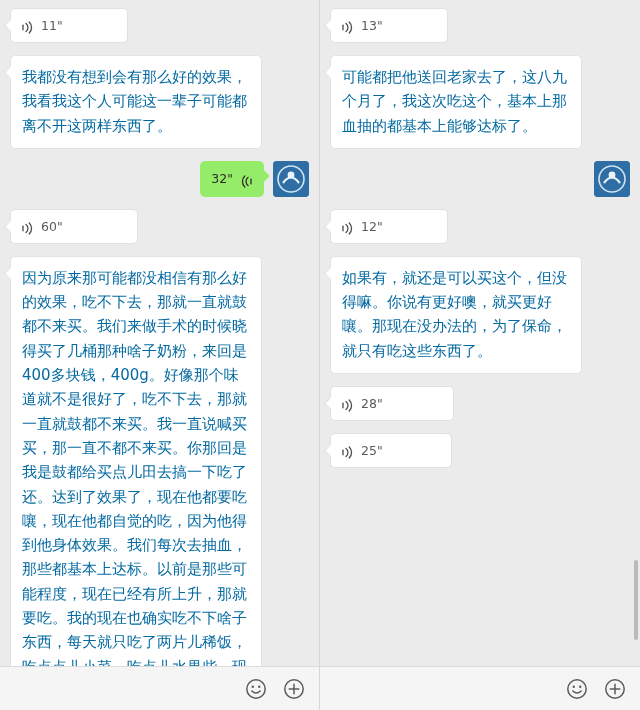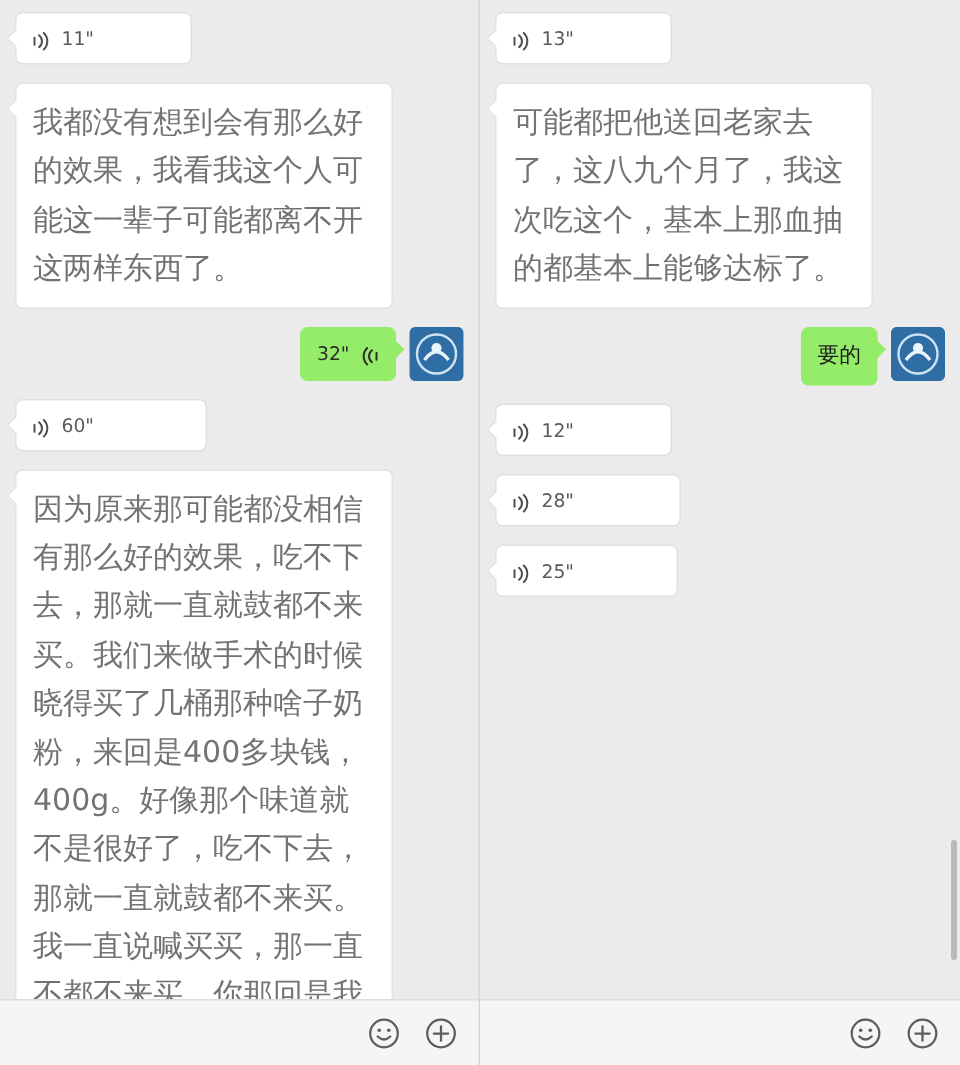--- a/index.html
+++ b/index.html
@@ -72,23 +72,23 @@
     color: #5a5a5a;
   }
 
   
   .text-bubble {
     background: #ffffff;
     border: 1px solid #e3e3e3;
     border-radius: 5px;
     padding: 9px 11px 10px 11px;
     max-width: 252px;
-    font-size: 20px;
+    font-size: 15px;
     line-height: 1.62;
-    color: #737373;
+    color: #0369a1;
     position: relative;
     white-space: pre-wrap;
     word-break: break-all;
   }
   .text-bubble:after {
     content: "";
     position: absolute;
     left: -5px; top: 12px;
     width: 8px; height: 8px;
     background: #ffffff;
@@ -278,21 +278,20 @@
           <span class="voice-dur">13"</span>
         </div>
       </div>
 
       <div class="row left-row">
         <div class="text-bubble">可能都把他送回老家去了，这八九个月了，我这次吃这个，基本上那血抽的都基本上能够达标了。</div>
       </div>
 
       <div class="row right-row">
         <div class="out-wrap">
-          <div class="out-bubble">要的</div>
           <div class="avatar">
             <svg width="36" height="36" viewBox="0 0 36 36">
               <rect width="36" height="36" fill="#2f6ea5"></rect>
               <circle cx="18" cy="18" r="13" fill="none" stroke="#cfe3f2" stroke-width="1.6"></circle>
               <path d="M10 22 q8 -11 16 0" fill="none" stroke="#eaf4fb" stroke-width="2.2"></path>
               <circle cx="18" cy="14" r="3.4" fill="#eaf4fb"></circle>
             </svg>
           </div>
         </div>
       </div>
@@ -303,20 +302,23 @@
             <svg width="13" height="13" viewBox="0 0 13 13">
               <path d="M2 4.2 L2 8.8" stroke="#4c4c4c" stroke-width="1.3" stroke-linecap="round" fill="none"></path>
               <path d="M5 2.5 A5 5 0 0 1 5 10.5" stroke="#4c4c4c" stroke-width="1.3" fill="none" stroke-linecap="round"></path>
               <path d="M8.2 1 A7.6 7.6 0 0 1 8.2 12" stroke="#4c4c4c" stroke-width="1.3" fill="none" stroke-linecap="round"></path>
             </svg>
           </span>
           <span class="voice-dur">12"</span>
         </div>
       </div>
 
+      <div class="row left-row">
+        <div class="text-bubble">如果有，就还是可以买这个，但没得嘛。你说有更好噢，就买更好嚷。那现在没办法的，为了保命，就只有吃这些东西了。</div>
+      </div>
 
       <div class="row left-row">
         <div class="voice-bubble" style="min-width:124px">
           <span class="wave">
             <svg width="13" height="13" viewBox="0 0 13 13">
               <path d="M2 4.2 L2 8.8" stroke="#4c4c4c" stroke-width="1.3" stroke-linecap="round" fill="none"></path>
               <path d="M5 2.5 A5 5 0 0 1 5 10.5" stroke="#4c4c4c" stroke-width="1.3" fill="none" stroke-linecap="round"></path>
               <path d="M8.2 1 A7.6 7.6 0 0 1 8.2 12" stroke="#4c4c4c" stroke-width="1.3" fill="none" stroke-linecap="round"></path>
             </svg>
           </span>

